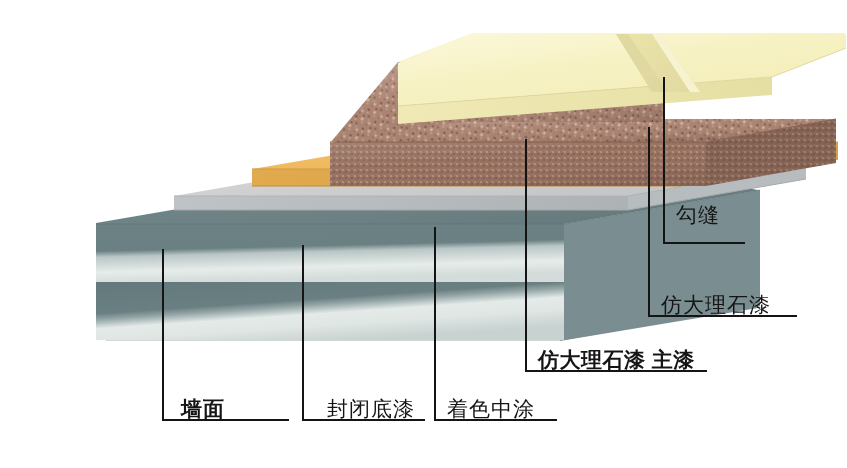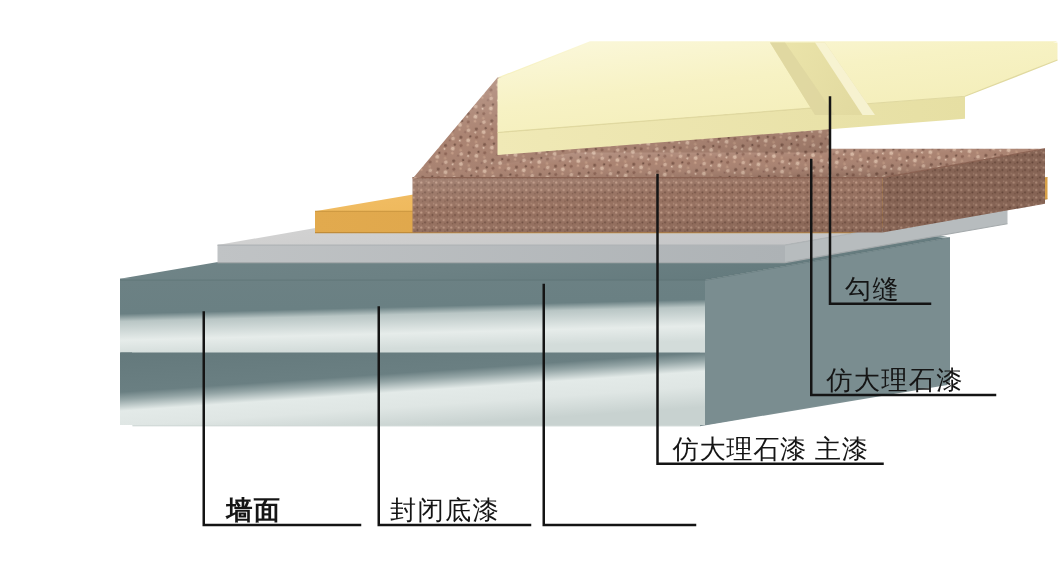--- a/index.html
+++ b/index.html
@@ -18,21 +18,21 @@
     color:#151515;
     white-space:nowrap;
     line-height:1;
     letter-spacing:1px;
   }
   .label .txt{
     display:block;
     padding:0 6px 5px 9px;
     font-size:21px;
   }
-  .label.bold .txt{font-weight:normal;letter-spacing:0.5px;}
+  .label.bold .txt{font-weight:bold;letter-spacing:0.5px;}
 </style>
 </head>
 <body>
 
 <div id="stage">
 
   <svg id="art" viewBox="0 0 847 468" width="847" height="468" xmlns="http://www.w3.org/2000/svg">
     <defs>
 
       <linearGradient id="wallSide" x1="0" y1="0" x2="0.55" y2="1">
@@ -245,30 +245,33 @@
       <path d="M649,128 L649,316 L796,316"></path>
 
       <path d="M664,78 L664,243 L744,243"></path>
     </g>
   </svg>
 
   <div class="label" style="left:172px; top:398px;font-weight:bold;">
     <span class="txt">墙面</span>
   </div>
 
-  <div class="label" style="left:303px; top:398px;">
+  <div class="label" style="left:318px; top:398px;">
     <span class="txt">封闭底漆</span>
   </div>
 
+  <div class="label" style="left:438px; top:398px;">
+    <span class="txt">着色中涂</span>
+  </div>
 
   <div class="label bold" style="left:529px; top:349px;">
     <span class="txt">仿大理石漆 主漆</span>
   </div>
 
   <div class="label" style="left:652px; top:294px;">
     <span class="txt">仿大理石漆</span>
   </div>
 
-  <div class="label" style="left:667px; top:221px;">
+  <div class="label" style="left:667px; top:206px;font-family:Liberation Mono, monospace;">
     <span class="txt">勾缝</span>
   </div>
 
 </div>
 
 </body></html>

